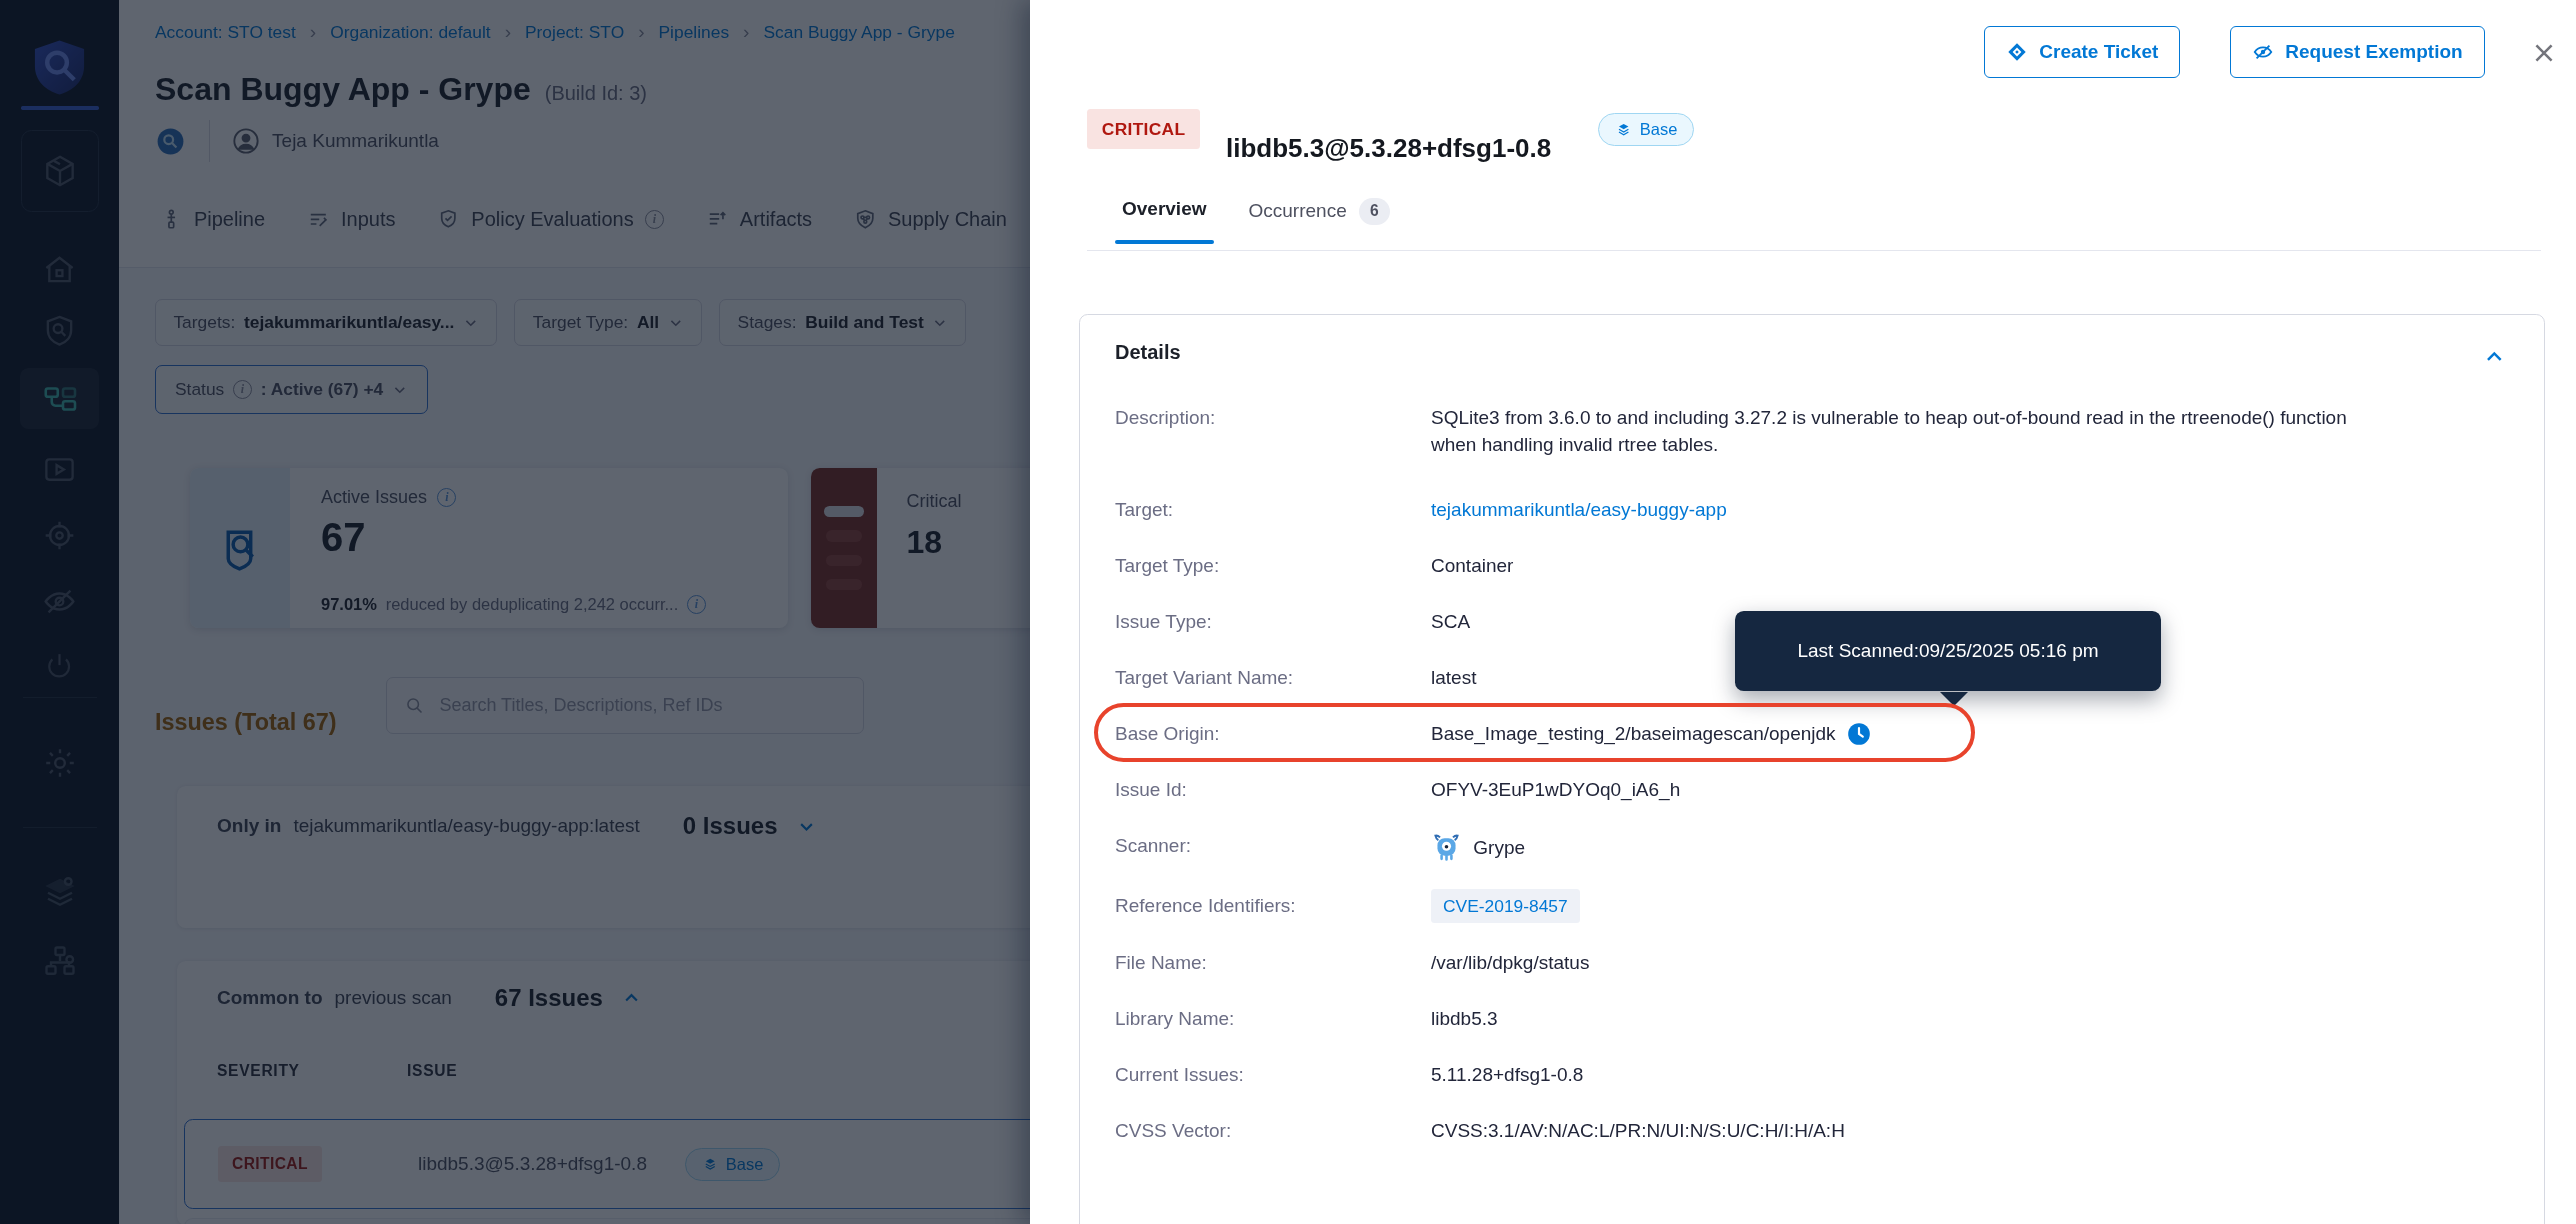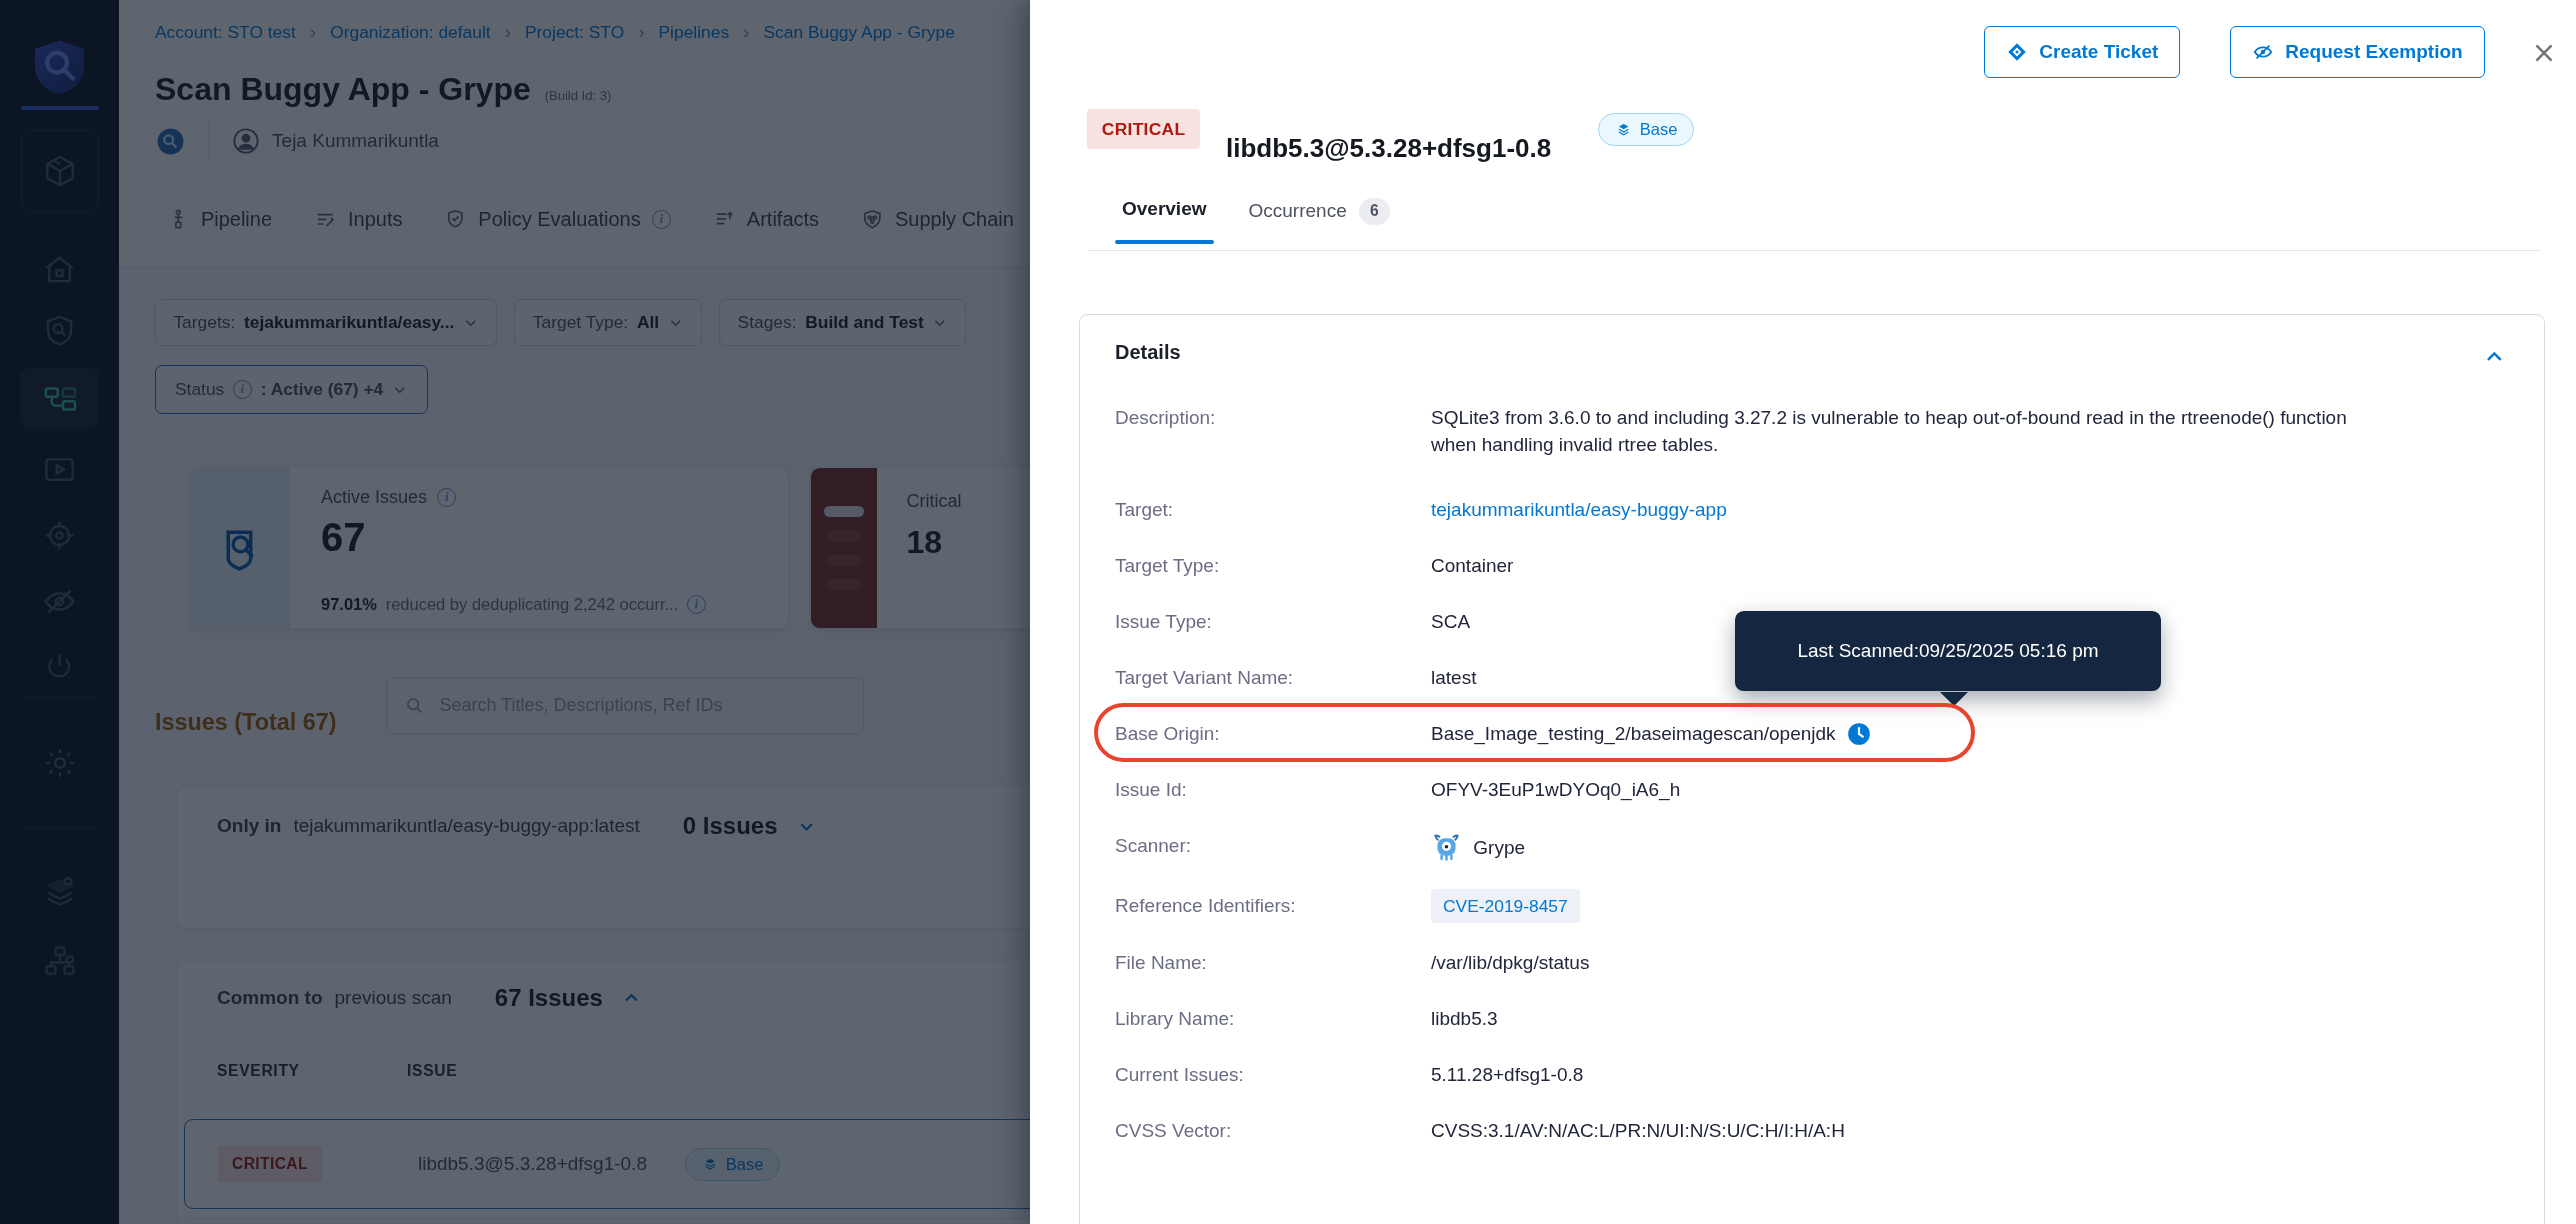--- a/index.html
+++ b/index.html
@@ -22,27 +22,27 @@
   
   .content { position:absolute; left:119px; top:0; width:2457px; height:1225px; background:#fff; }
   .content-body { position:absolute; left:0; top:268px; width:100%; height:957px; background:#f6f8fb; }
   .header-divider { position:absolute; left:0; top:267px; width:100%; height:0.9px; background:#e2e4ec; }
 
   .crumbs { position:absolute; left:36px; top:21px; display:flex; gap:14px; font-size:17.4px; color:#0278d5; white-space:nowrap; align-items:center; z-index:2;}
   .crumb { cursor:pointer; }
   .crumb-sep { color:#8a8c9c; font-size:19px; }
 
   .page-title { position:absolute; left:36px; top:50px; font-size:32px; font-weight:bold; color:#1c2029; display:flex; align-items:baseline; z-index:2;}
-  .build-id { font-size:13px; color:#6b6d80; font-weight:normal; margin-left:14px; }
+  .build-id { font-size:20px; color:#6b6d80; font-weight:normal; margin-left:14px; }
 
   .meta-row { position:absolute; left:36px; top:120px; height:42px; display:flex; align-items:center; gap:22.6px; z-index:2;}
   .meta-vdiv { width:0.9px; height:42px; background:#d8dae2; }
   .owner { display:flex; align-items:center; gap:12px; font-size:19px; color:#4e5160; }
 
-  .nav-tabs { position:absolute; left:48px; top:208px; display:flex; gap:42px; align-items:center; font-size:20px; color:#3f4353; z-index:2;}
+  .nav-tabs { position:absolute; left:41px; top:208px; display:flex; gap:42px; align-items:center; font-size:20px; color:#3f4353; z-index:2;}
   .nav-tab { display:flex; align-items:center; gap:11.3px; cursor:pointer; white-space:nowrap; }
 
   .info-icon { width:19px; height:19px; border:1.3px solid #8a8c9c; border-radius:50%; display:inline-flex; align-items:center; justify-content:center; font-size:12px; color:#8a8c9c; flex:none; }
   .info-icon::before { content:"i"; font-family:"Liberation Serif", serif; font-style:italic; font-weight:bold; }
   .info-blue { border-color:#5a94d8; color:#5a94d8; }
 
   .chips { position:absolute; left:36px; top:299px; display:flex; gap:17.4px; z-index:2;}
   .chip { height:47px; border:0.9px solid #d3d5e0; border-radius:7px; display:flex; align-items:center; padding:0 17.4px; font-size:17.4px; color:#4e5160; gap:8.7px; background:rgba(253,253,254,0.55); cursor:pointer; white-space:nowrap; }
   .chip b { color:#22252e; }
   .chip-status { position:absolute; left:36px; top:365px; border-color:#2e6fd0; z-index:2; display:flex; height:49px; align-items:center; padding:0 19px; border:0.9px solid #2e6fd0; border-radius:7px; font-size:17.4px; color:#4e5160; gap:8.7px; background:rgba(253,253,254,0.55); cursor:pointer;}

